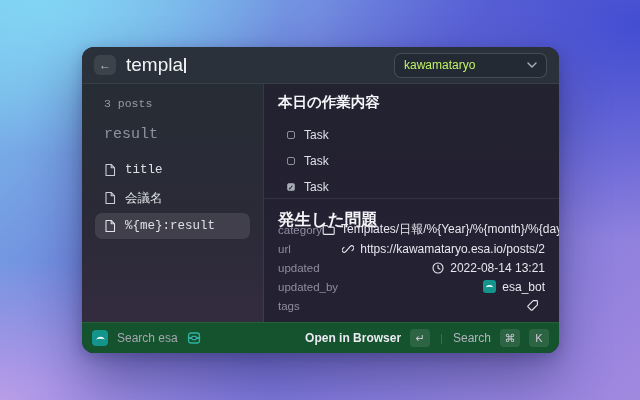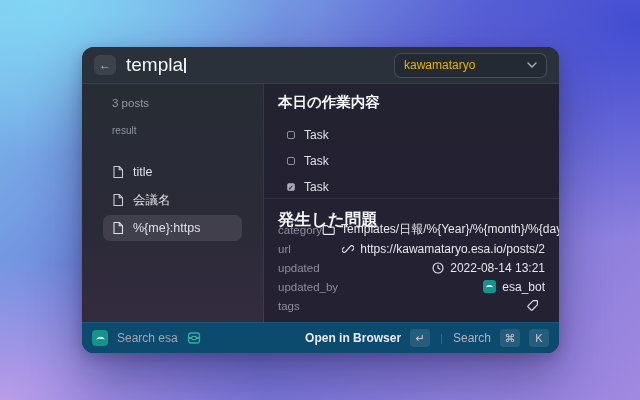--- a/index.html
+++ b/index.html
@@ -21,28 +21,28 @@
   
   .hdr { height:37px; flex:0 0 37px; display:flex; align-items:center; gap:10px;
     padding:0 12px; background:#2a313a; border-bottom:1px solid rgba(255,255,255,0.07); }
   .back-btn { width:22px; height:20px; border-radius:6px; background:rgba(255,255,255,0.09);
     display:flex; align-items:center; justify-content:center; color:#b9c0c9; font-size:12px; cursor:default; }
   .search-wrap { flex:1; display:flex; align-items:center; }
   .search-text { color:#f2f4f6; font-size:19px; }
   .caret { display:inline-block; width:1.5px; height:15px; background:#e9ebf1; margin-left:1px; }
   .dropdown { width:153px; height:25px; border:1px solid rgba(255,255,255,0.16); border-radius:7px;
     background:rgba(12,18,28,0.22); display:flex; align-items:center; justify-content:space-between;
-    padding:0 9px; color:#eab308; font-size:12px; }
+    padding:0 9px; color:#bef264; font-size:12px; }
   .chev { color:#aab0ba; display:flex; }
   
   .body { flex:1; display:flex; min-height:0; }
   .sidebar { width:182px; flex:0 0 182px; border-right:1px solid rgba(255,255,255,0.07);
-    background:linear-gradient(180deg,#272d35 0%, #2b2a37 60%, #332c3f 100%); padding:8px 21px; }
+    background:linear-gradient(180deg,#272d35 0%, #2b2a37 60%, #332c3f 100%); padding:8px 13px;font-family:Liberation Mono, monospace; }
   .count { color:#949ba6; font-size:11.5px; margin:5px 9px 16px; }
-  .section { color:#8d94a0; font-size:10px; margin:0 9px 23px; }
+  .section { color:#8d94a0; font-size:15px; margin:0 9px 14px; }
   .item { height:26px; border-radius:7px; display:flex; align-items:center; gap:9px;
     padding:0 9px; color:#dde0e5; font-size:12.5px; margin-bottom:2px; }
   .item.selected { background:rgba(255,255,255,0.10); }
   .item svg { flex:0 0 auto; }
   
   .main { flex:1; display:flex; flex-direction:column; min-width:0;
     background:linear-gradient(180deg,#232230 0%, #242133 100%); }
   .content { flex:1; padding:7px 14px 0; min-height:0; }
   .h1 { color:#f4f5f8; font-size:14.5px; font-weight:bold; margin:2px 0 16px; }
   .task { display:flex; align-items:center; gap:9px; margin:0 0 12px 9px;
@@ -53,21 +53,21 @@
   .cb.checked::after { content:"✓"; font-size:7px; line-height:1; color:#262b36; font-weight:bold; }
   .h2 { color:#f4f5f8; font-size:16.5px; font-weight:bold; margin:15px 0 0; }
   .meta { flex:0 0 auto; border-top:1px solid rgba(255,255,255,0.08); padding:21px 14px 7px; }
   .mrow { height:19px; display:flex; align-items:center; justify-content:space-between; }
   .mlabel { color:#8f8d9e; font-size:11.5px; }
   .mval { display:flex; align-items:center; gap:6px; color:#e7e6ed; font-size:12px; white-space:nowrap; }
   .mval svg { flex:0 0 auto; }
   .avatar { width:13px; height:13px; border-radius:3px; background:#13958D;
     display:flex; align-items:center; justify-content:center; }
   
-  .ftr { height:31px; flex:0 0 31px; background:#0c4a6e; border-top:1px solid rgba(255,255,255,0.07);
+  .ftr { height:31px; flex:0 0 31px; background:#14532d; border-top:1px solid rgba(255,255,255,0.07);
     display:flex; align-items:center; padding:0 10px; gap:9px; }
   .esa-badge { width:16px; height:16px; border-radius:4px; background:#13958D;
     display:flex; align-items:center; justify-content:center; }
   .app-label { color:#a7a5b2; font-size:12px; }
   .spacer { flex:1; }
   .primary { color:#eceaf2; font-size:12px; font-weight:bold; }
   .key { min-width:20px; height:18px; padding:0 4px; border-radius:4px; background:rgba(255,255,255,0.11);
     color:#c9c7d2; font-size:11px; display:flex; align-items:center; justify-content:center; }
   .vdiv { color:rgba(255,255,255,0.18); font-size:11px; margin:0 1px; }
   .actions { color:#b4b2bf; font-size:12px; }
@@ -114,21 +114,21 @@
             <path d="M2 1.5 h5.2 L10.5 4.8 V12.5 H2 Z" fill="none" stroke="#c9ced6" stroke-width="1.1" stroke-linejoin="round"></path>
             <path d="M7.2 1.5 V4.8 H10.5" fill="none" stroke="#c9ced6" stroke-width="1.1" stroke-linejoin="round"></path>
           </svg>
         <span>会議名</span>
       </div>
       <div class="item selected">
         <svg width="12" height="14" viewBox="0 0 12 14">
             <path d="M2 1.5 h5.2 L10.5 4.8 V12.5 H2 Z" fill="none" stroke="#dfe2e8" stroke-width="1.1" stroke-linejoin="round"></path>
             <path d="M7.2 1.5 V4.8 H10.5" fill="none" stroke="#dfe2e8" stroke-width="1.1" stroke-linejoin="round"></path>
           </svg>
-        <span>%{me}:https</span>
+        <span>%{me}:result</span>
       </div>
     </div>
 
     <div class="main">
       <div class="content">
         <div class="h1">本日の作業内容</div>
 
         <div class="task">
           <span class="cb"></span>
           <span>Task</span>

